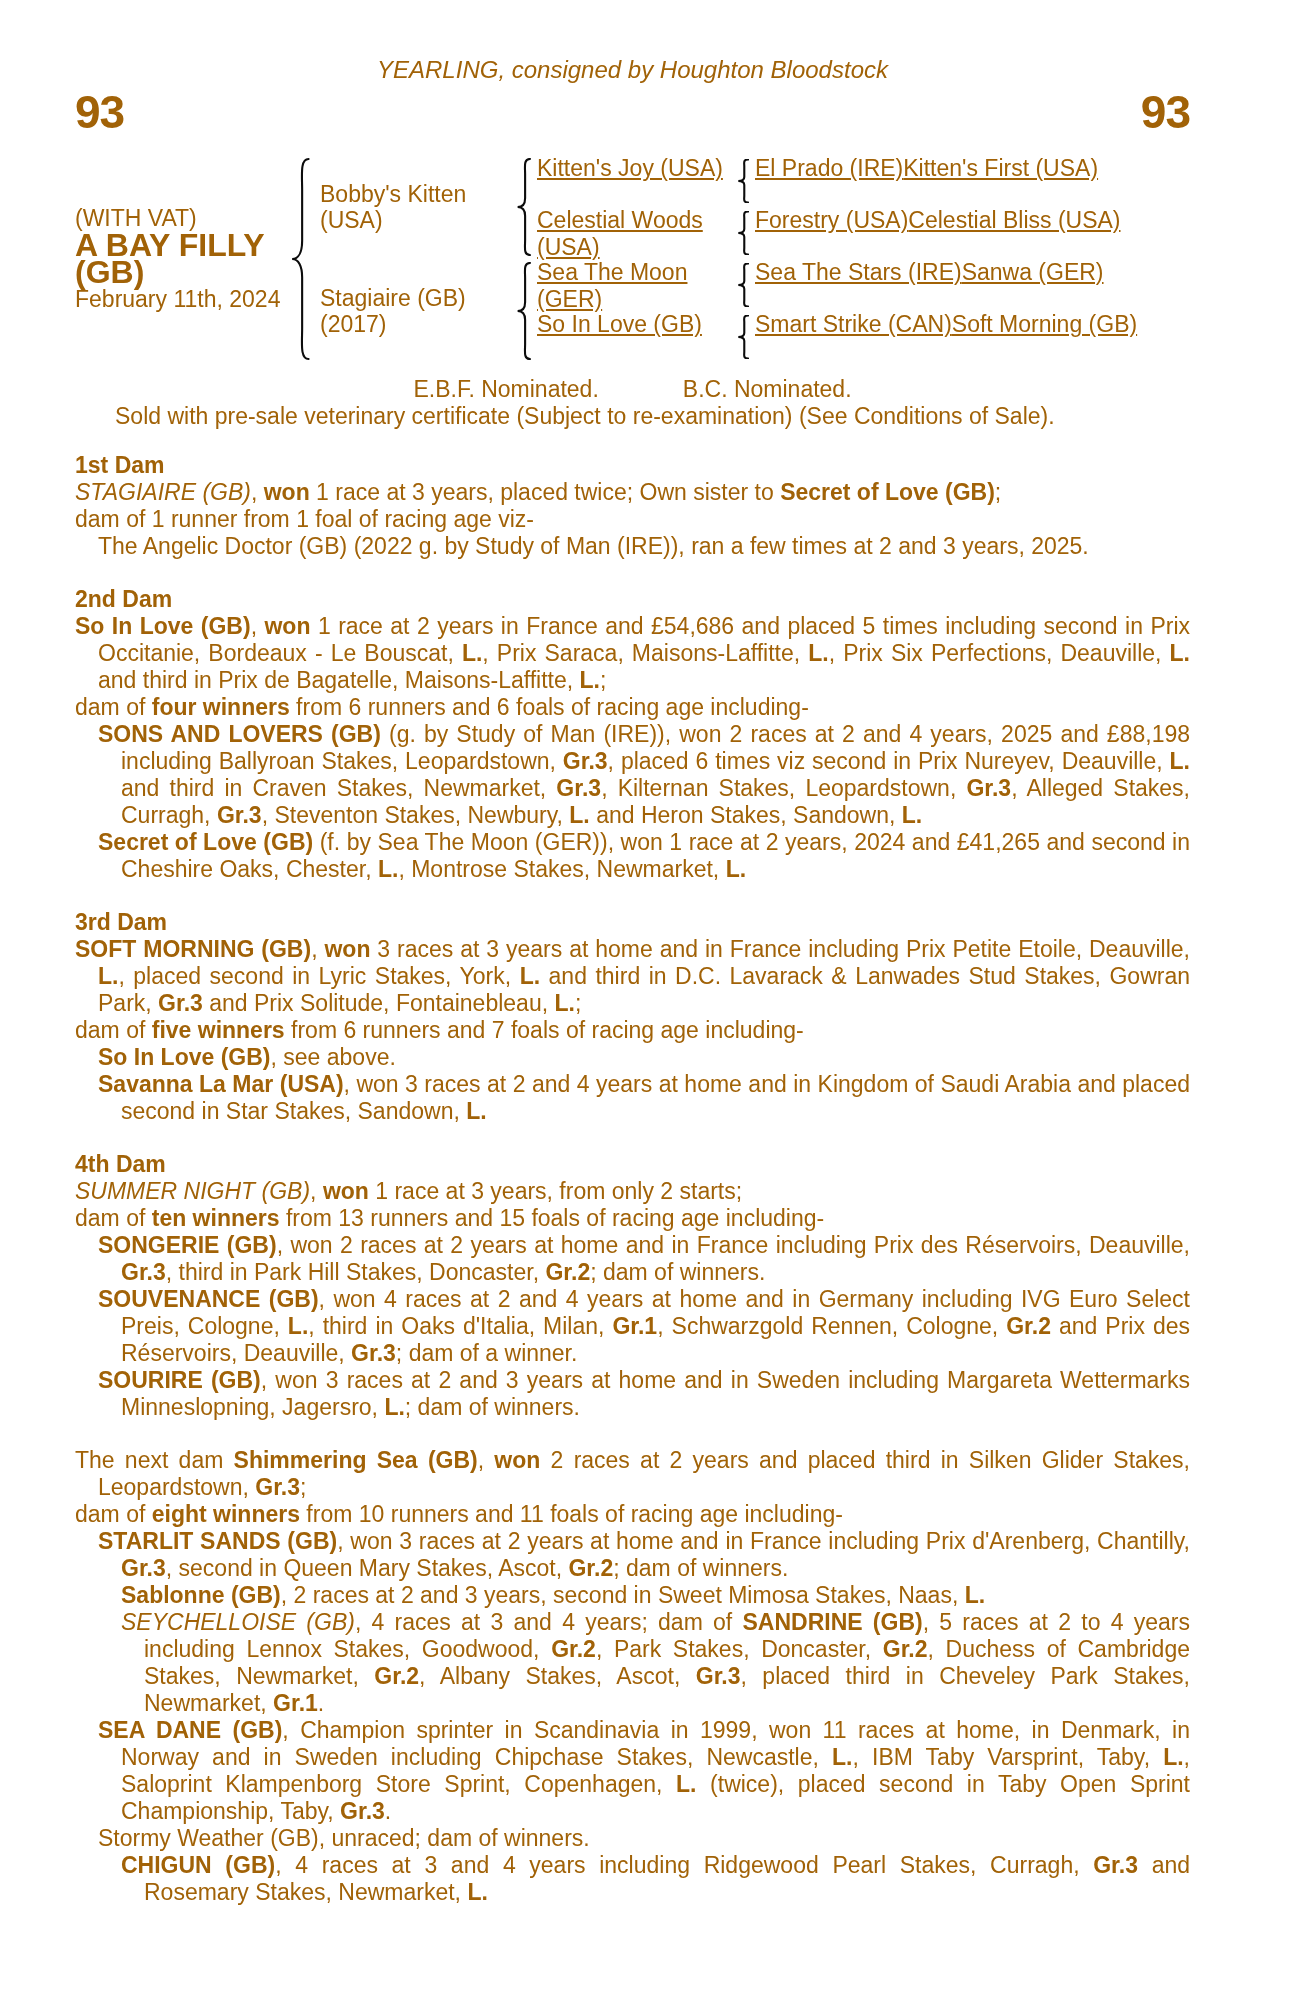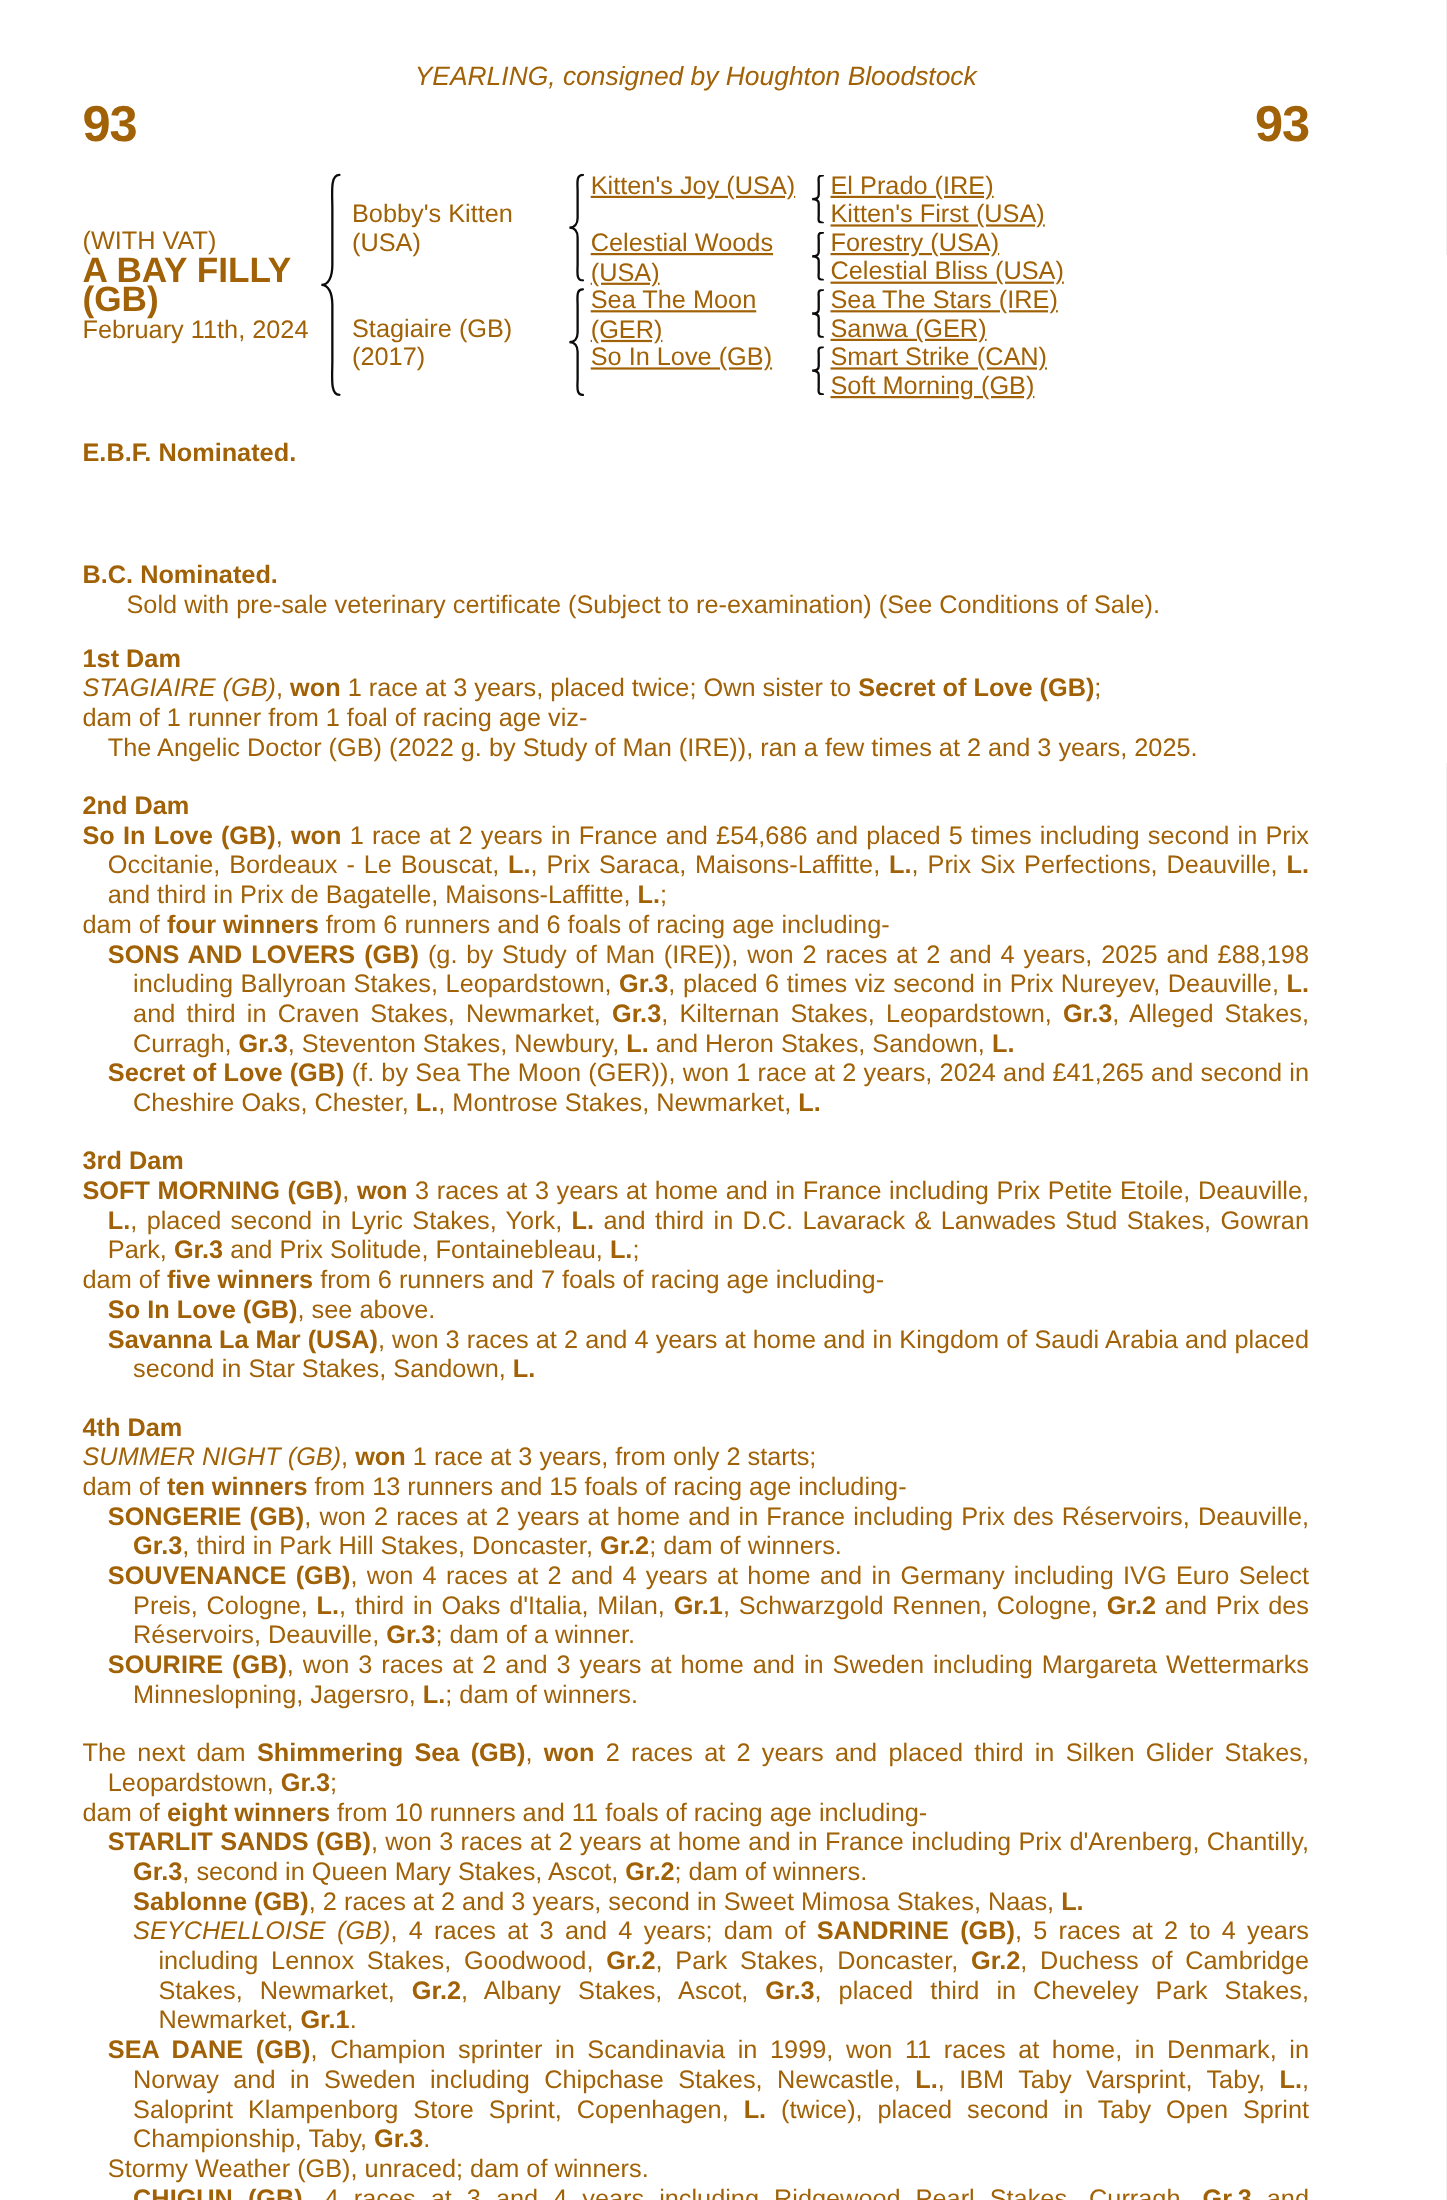--- a/index.html
+++ b/index.html
@@ -60,30 +60,29 @@
   .brace path{fill:none;stroke:#0c0c0c;stroke-width:2.1;stroke-linecap:round;}
   .brace.big{width:20px;height:204px;align-self:center;}
   .brace.mid{width:15px;margin:3px 6px 3px 4px;}
   .brace.small{width:12px;margin:4px 6px 4px 2px;}
   .ped-tree{display:flex;flex-direction:column;}
   .ped-half{display:flex;align-items:center;height:104px;}
   .gen2-name{width:192px;padding-left:10px;line-height:26px;}
   .gen3-block{display:flex;flex-direction:column;}
   .gen3-row{display:flex;align-items:flex-start;height:52px;text-decoration:underline;}
   .gen3-name{width:198px;}
-  .gen4-pair{display:flex;flex-direction:column;justify-content:center;line-height:26px;}
+  .gen4-pair{display:flex;flex-direction:row;justify-content:center;line-height:26px;}
 
   
   .nominations{
-    margin-top:34px;
+    margin-top:12px;
     display:flex;
     justify-content:center;
     gap:84px;
-    font-weight:bold;
-    flex-direction:column;
+    font-weight:normal;
   }
   .sale-note{margin-top:0;margin-left:40px;}
 
   
   .sections{}
   .section{margin-top:26px;}
   .section:first-child{margin-top:22px;}
   .sec-heading{font-weight:bold;}
   .para{
     margin:0;

